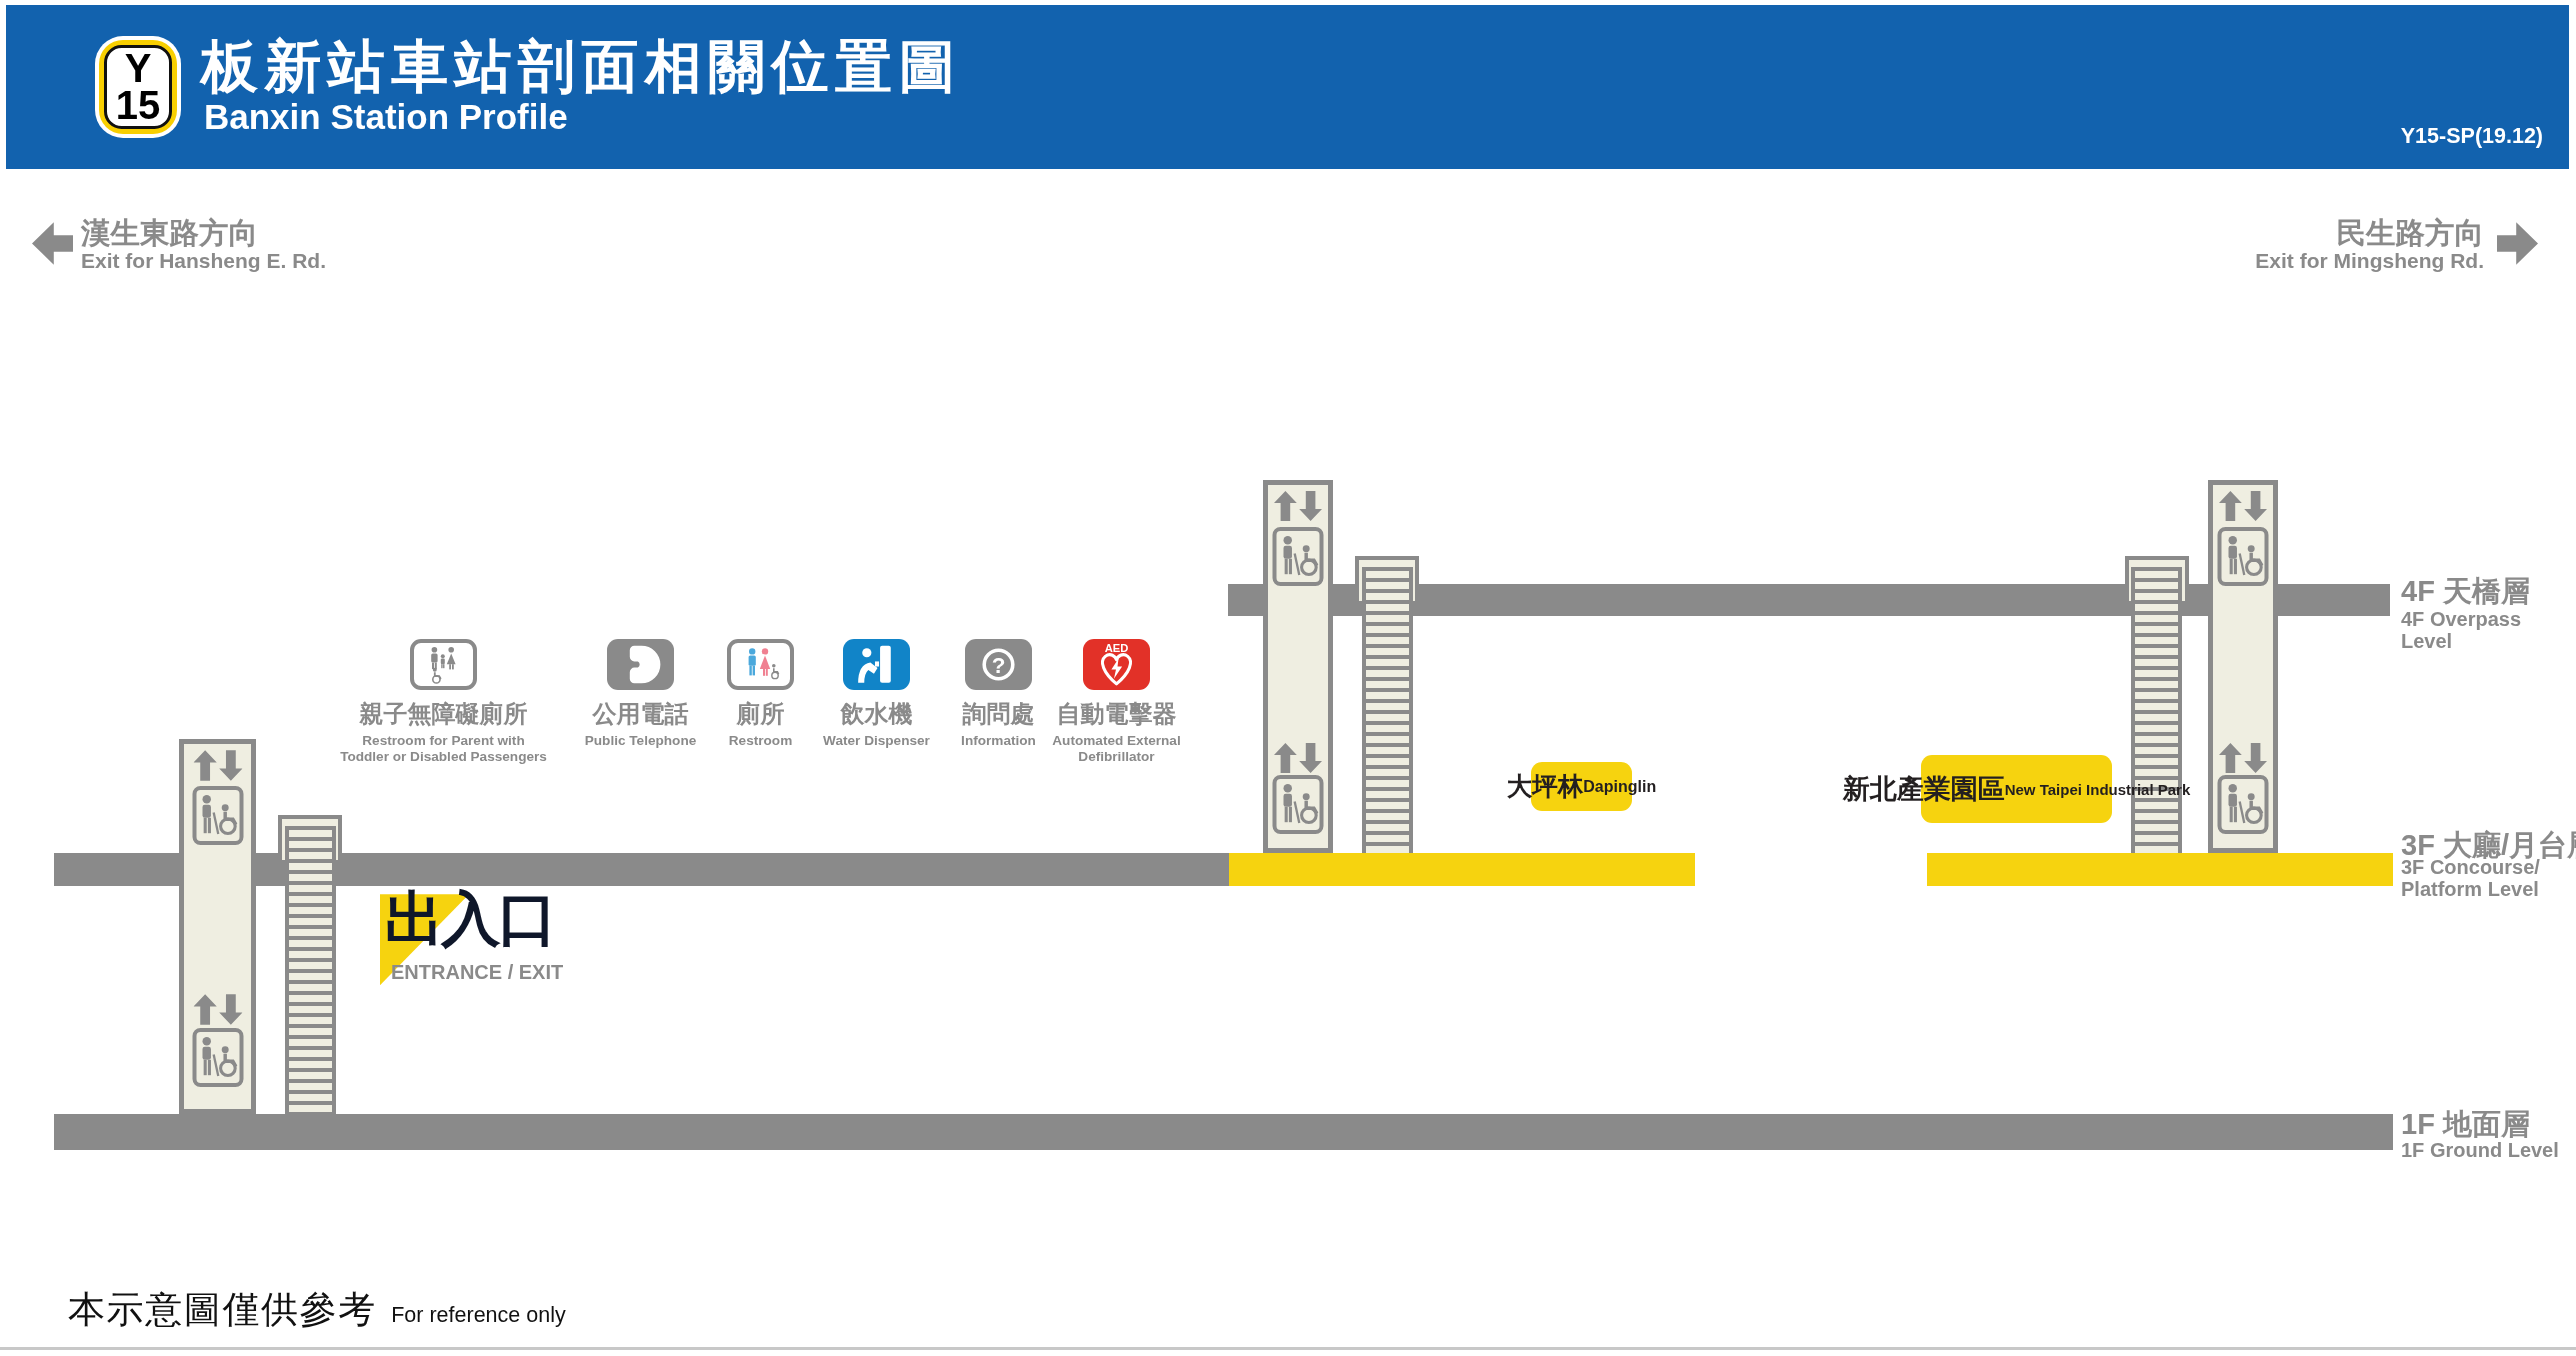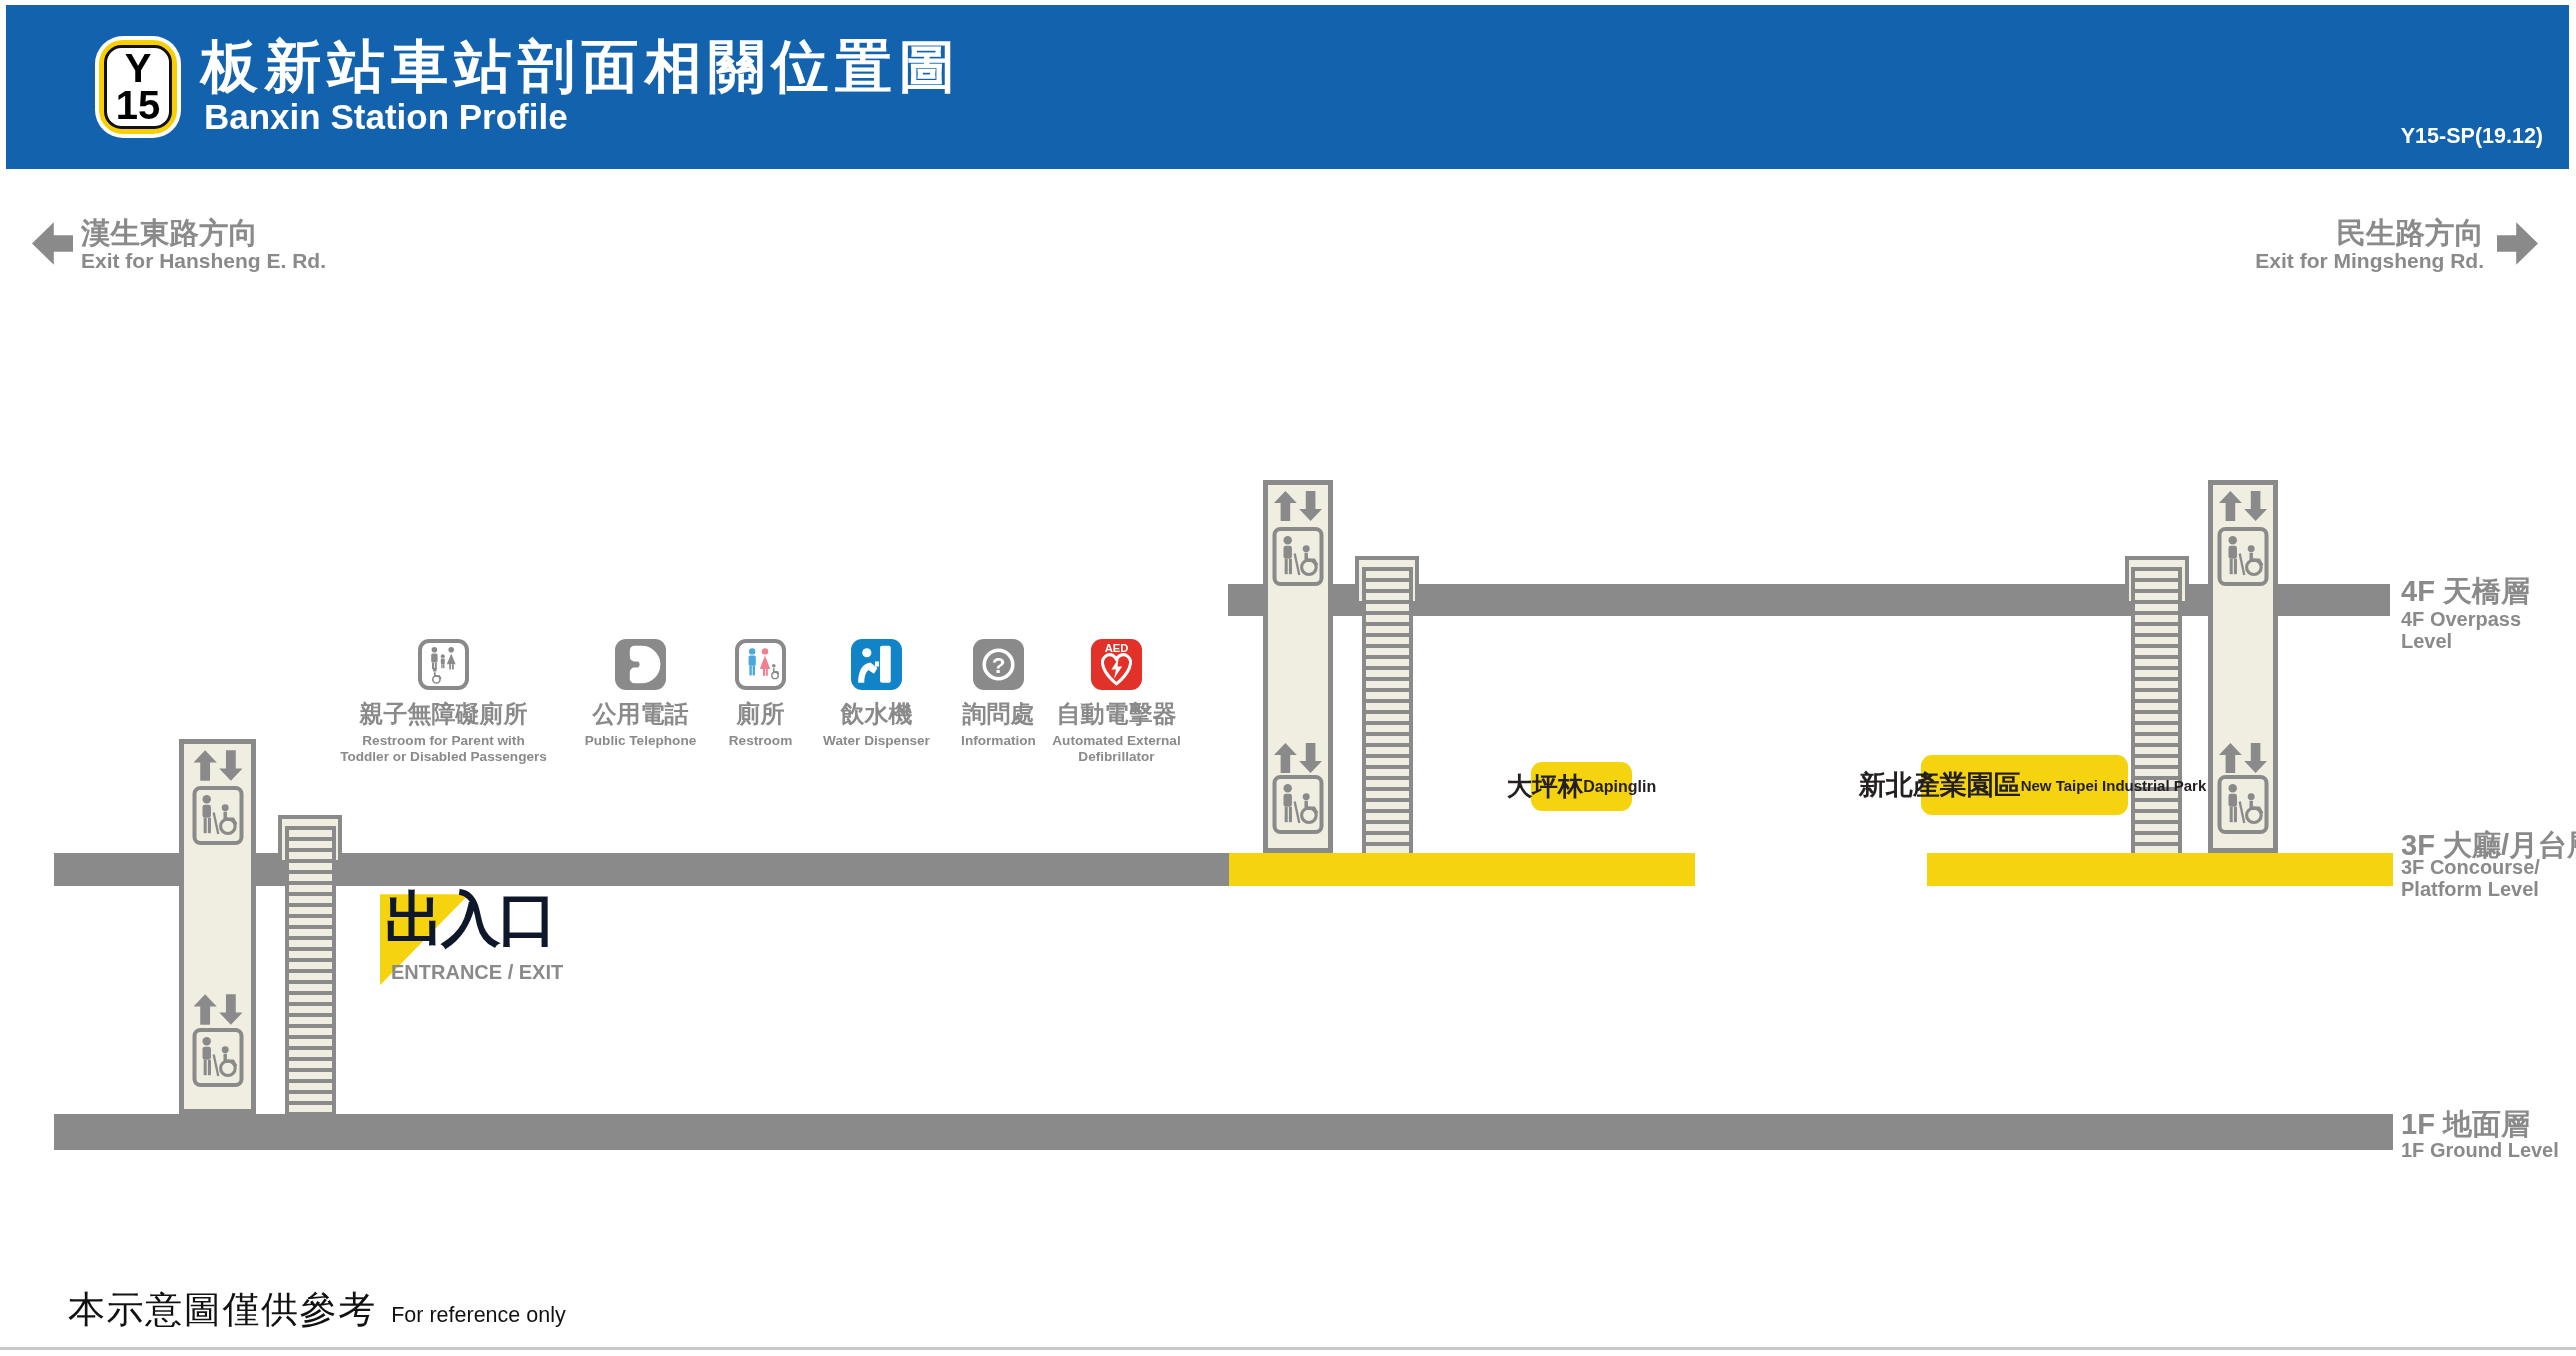--- a/index.html
+++ b/index.html
@@ -38,36 +38,36 @@
              display:flex;align-items:center;justify-content:center;}
   .tall .elev-arrows.bottom{top:250px;} .tall .elev-icon.bottom{top:284px;}
   .short .elev-arrows.bottom{top:258px;} .short .elev-icon.bottom{top:290px;}
 
   .stair-landing{position:absolute;box-sizing:border-box;border:4.8px solid #8a8a8a;background:#efeee1;z-index:4;}
   .stair-steps{position:absolute;box-sizing:border-box;border-left:4.8px solid #8a8a8a;border-right:4.8px solid #8a8a8a;
                background:repeating-linear-gradient(180deg,#8a8a8a 0 4px,#efeee1 4px 11px);z-index:5;}
 
   
   .facility{position:absolute;top:639px;width:287px;display:flex;flex-direction:column;align-items:center;z-index:6;}
-  .fac-icon{width:51px;height:51px;border-radius:11px;display:flex;align-items:center;justify-content:center;}
+  .fac-icon{width:67px;height:51px;border-radius:11px;display:flex;align-items:center;justify-content:center;}
   .fac-icon.outlined{background:#fff;border:4px solid #8a8a8a;box-sizing:border-box;}
   .fac-icon.grayfill{background:#8a8a8a;}
   .fac-icon.bluefill{background:#1184c8;}
   .fac-icon.redfill{background:#e23128;}
   .fac-zh{margin-top:8px;font-size:24px;font-weight:bold;color:#8a8a8a;white-space:nowrap;}
   .fac-en{margin-top:3.2px;font-size:13.6px;font-weight:bold;color:#8a8a8a;white-space:pre-line;text-align:center;line-height:1.18;}
 
   
   .dest-sign{position:absolute;background:#f6d30f;border-radius:11px;display:flex;flex-direction:row;
              align-items:center;justify-content:center;color:#231f20;z-index:6;}
   .dest-zh{font-weight:bold;white-space:nowrap;}
   .dest-en{font-weight:bold;white-space:nowrap;}
   #dest-dapinglin{left:1531px;top:762px;width:101px;height:49px;}
   #dest-dapinglin .dest-zh{font-size:25.5px;} #dest-dapinglin .dest-en{font-size:16px;}
-  #dest-ntip{left:1921px;top:755px;width:191px;height:60px;padding-left:16px;}
+  #dest-ntip{left:1921px;top:755px;width:191px;height:68px;}
   #dest-ntip .dest-zh{font-size:27px;} #dest-ntip .dest-en{font-size:15px;}
 
   .entrance{position:absolute;left:380px;top:891px;width:191px;height:97px;z-index:6;}
   .entrance-tri{position:absolute;left:0;top:3.2px;width:89px;height:91px;background:#f6d30f;
                 clip-path:polygon(0 0,100% 0,0 100%);}
   .entrance-zh{position:absolute;left:4.8px;top:-1.6px;font-size:59px;font-weight:bold;color:#0f172a;
                letter-spacing:-2.4px;white-space:nowrap;line-height:1.05;}
   .entrance-en{position:absolute;left:11px;top:70px;font-size:20px;font-weight:bold;color:#8a8a8a;white-space:nowrap;}
 
   

